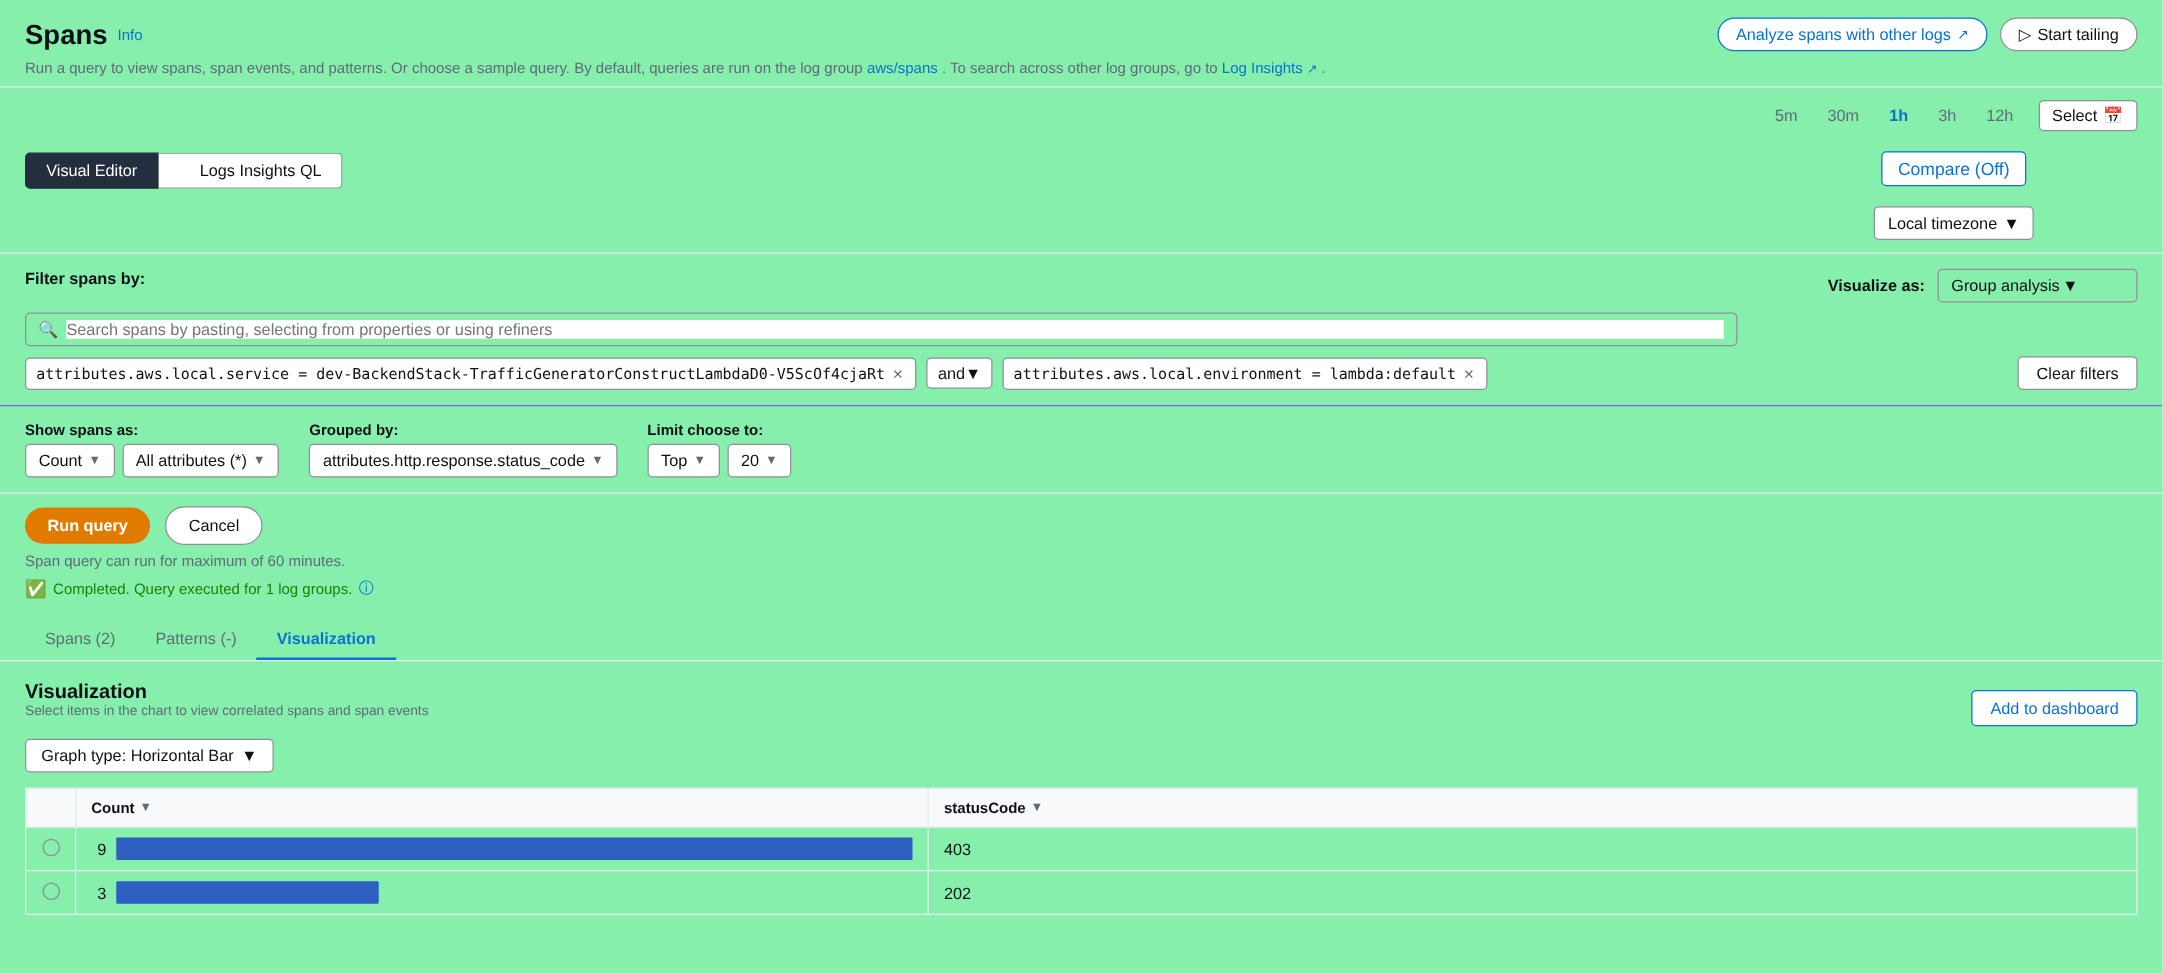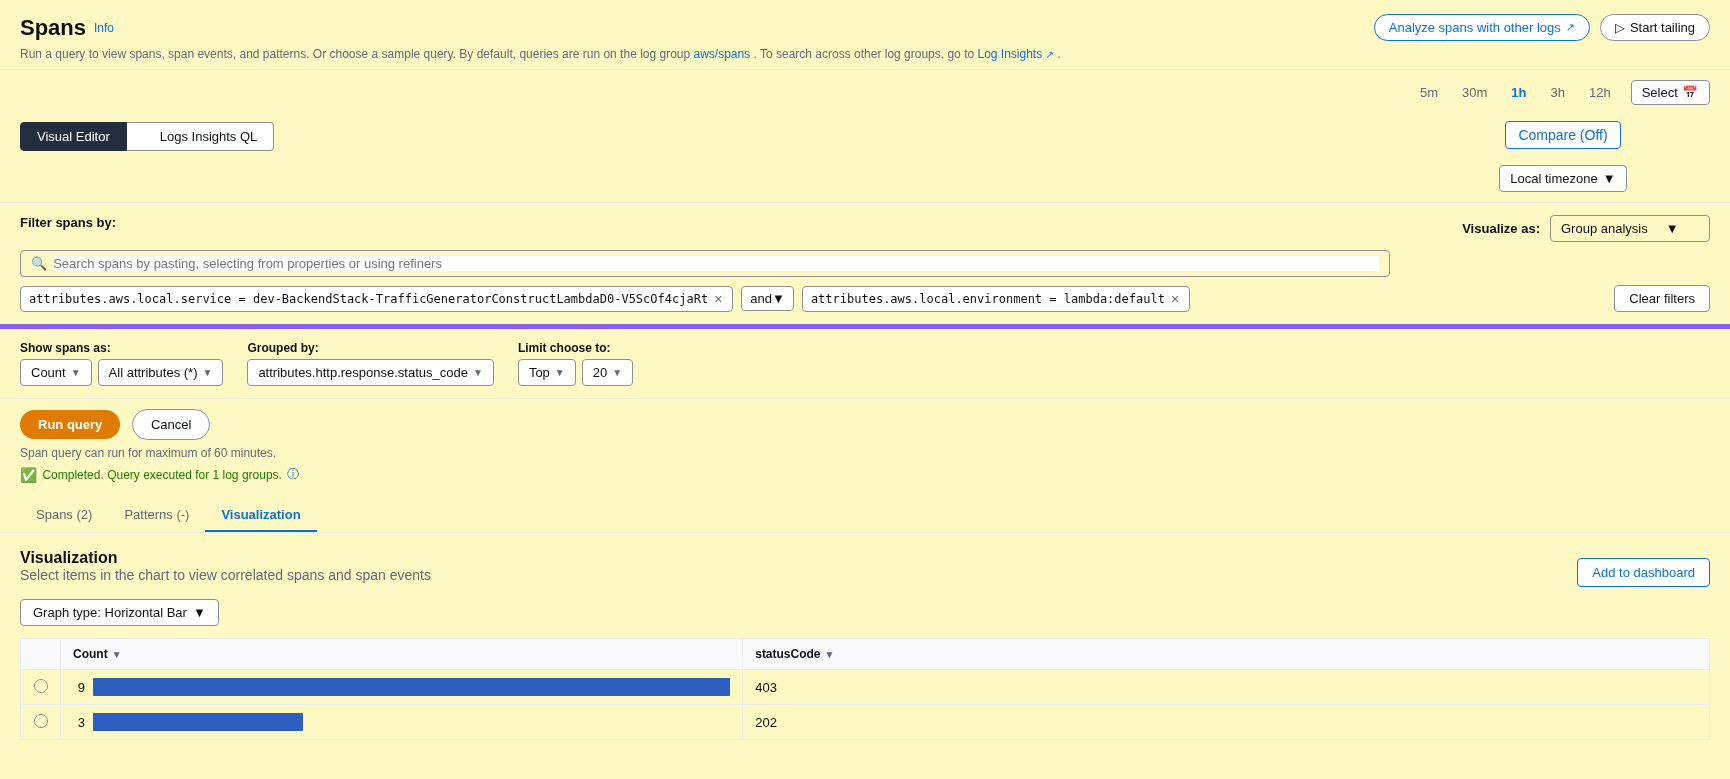--- a/index.html
+++ b/index.html
@@ -1,18 +1,18 @@
 <!DOCTYPE html>
 <html><head>
   <meta charset="utf-8">
   <style>
     * { box-sizing: border-box; margin: 0; padding: 0; }
     body { font-family: -apple-system, BlinkMacSystemFont, 'Segoe UI', Arial, sans-serif; font-size: 13px; background: #fff; color: #0d1117; }
     
-    .page { width: 1730px; min-height: 779px; background: #fef9c3; overflow: hidden; }
+    .page { width: 1730px; min-height: 779px; background: #86efac; overflow: hidden; }
     
     
     .page-header { padding: 14px 20px 8px 20px; border-bottom: 1px solid #e9ebed; }
     .title-row { display: flex; align-items: center; justify-content: space-between; margin-bottom: 6px; }
     .title-left { display: flex; align-items: center; gap: 8px; }
     .page-title { font-size: 22px; font-weight: 700; color: #0d1117; }
     .info-badge { font-size: 12px; color: #0972d3; cursor: pointer; border: none; background: none; }
     .title-right { display: flex; align-items: center; gap: 10px; }
     
     .btn-outline { border: 1px solid #0972d3; color: #0972d3; background: #fff; border-radius: 16px; padding: 5px 14px; font-size: 13px; cursor: pointer; display: flex; align-items: center; gap: 5px; white-space: nowrap; }
@@ -32,38 +32,38 @@
     .time-controls { display: flex; align-items: center; gap: 16px; flex-direction: column; }
     .time-btns { display: flex; align-items: center; gap: 16px; }
     .time-btn { background: none; border: none; color: #5f6b7a; font-size: 13px; cursor: pointer; padding: 2px 4px; }
     .time-btn.active { color: #0972d3; font-weight: 600; }
     .time-btn-custom { border: 1px solid #8d9099; border-radius: 4px; padding: 4px 10px; font-size: 13px; cursor: pointer; display: flex; align-items: center; gap: 5px; color: #0d1117; background: #fff; }
     
     .compare-btn { border: 1px solid #0972d3; color: #0972d3; background: #fff; border-radius: 4px; padding: 5px 12px; font-size: 14px; cursor: pointer; }
     .timezone-btn { border: 1px solid #8d9099; color: #0d1117; background: #fff; border-radius: 4px; padding: 5px 10px; font-size: 13px; cursor: pointer; display: flex; align-items: center; gap: 5px; }
     
     
-    .filter-section { padding: 12px 20px; border-bottom: 5px solid #8b5cf6; }
+    .filter-section { padding: 12px 20px; border-bottom: 1px solid #8b5cf6; }
     .filter-header { display: flex; align-items: flex-start; justify-content: space-between; margin-bottom: 8px; }
     .filter-label { font-size: 13px; font-weight: 600; color: #0d1117; }
     .visualize-label { font-size: 13px; font-weight: 600; color: #0d1117; }
     
     .filter-search { display: flex; align-items: center; gap: 0; border: 1px solid #8d9099; border-radius: 4px; padding: 5px 10px; width: 100%; max-width: 1370px; }
     .filter-search input { border: none; outline: none; font-size: 13px; color: #5f6b7a; width: 100%; }
     .search-icon-wrap { margin-right: 6px; color: #5f6b7a; }
     
     .filter-tags-row { display: flex; align-items: center; gap: 8px; margin-top: 8px; flex-wrap: wrap; }
     .filter-tag { display: flex; align-items: center; gap: 4px; border: 1px solid #8d9099; border-radius: 4px; padding: 4px 8px; background: #fff; font-size: 12px; }
     .filter-tag-text { font-family: monospace; font-size: 12px; color: #0d1117; }
     .filter-tag-close { background: none; border: none; cursor: pointer; color: #5f6b7a; font-size: 14px; padding: 0 2px; }
     .filter-tag-operator { display: flex; align-items: center; gap: 0; border: 1px solid #8d9099; border-radius: 4px; padding: 4px 8px; background: #fff; font-size: 13px; color: #0d1117; cursor: pointer; }
     
     .clear-filters-btn { border: 1px solid #8d9099; background: #fff; color: #0d1117; border-radius: 4px; padding: 5px 14px; font-size: 13px; cursor: pointer; white-space: nowrap; margin-left: auto; }
     
-    .visualize-dropdown { display: flex; align-items: center; border: 1px solid #8d9099; border-radius: 4px; padding: 5px 10px; font-size: 13px; cursor: pointer; gap: 18px; min-width: 160px; white-space: nowrap; }
+    .visualize-dropdown { display: flex; align-items: center; border: 1px solid #8d9099; border-radius: 4px; padding: 5px 10px; font-size: 13px; cursor: pointer; gap: 2px; min-width: 160px; white-space: nowrap; }
     
     
     .query-options { padding: 12px 20px; border-bottom: 1px solid #e9ebed; display: flex; align-items: flex-end; gap: 24px; }
     .option-group { display: flex; flex-direction: column; gap: 4px; }
     .option-label { font-size: 12px; font-weight: 600; color: #0d1117; }
     .option-controls { display: flex; align-items: center; gap: 6px; }
     .dropdown-btn { display: flex; align-items: center; gap: 5px; border: 1px solid #8d9099; border-radius: 4px; padding: 5px 10px; font-size: 13px; cursor: pointer; background: #fff; color: #0d1117; white-space: nowrap; }
     .dropdown-arrow { font-size: 10px; color: #5f6b7a; }
     
     
@@ -76,21 +76,21 @@
     
     
     .result-tabs { display: flex; gap: 0; border-bottom: 1px solid #e9ebed; padding: 0 20px; margin-top: 6px; }
     .result-tab { padding: 8px 16px; font-size: 13px; cursor: pointer; color: #5f6b7a; border-bottom: 2px solid transparent; background: none; border-top: none; border-left: none; border-right: none; }
     .result-tab.active { color: #0972d3; border-bottom: 2px solid #0972d3; font-weight: 600; }
     
     
     .viz-section { padding: 16px 20px; }
     .viz-header { display: flex; align-items: center; justify-content: space-between; margin-bottom: 4px; }
     .viz-title { font-size: 16px; font-weight: 700; color: #0d1117; }
-    .viz-subtitle { font-size: 14px; color: #5f6b7a; margin-bottom: 12px; }
+    .viz-subtitle { font-size: 11px; color: #5f6b7a; margin-bottom: 12px; }
     .add-dashboard-btn { border: 1px solid #0972d3; color: #0972d3; background: #fff; border-radius: 4px; padding: 6px 14px; font-size: 13px; cursor: pointer; }
     
     .graph-type-btn { display: flex; align-items: center; gap: 6px; border: 1px solid #8d9099; border-radius: 4px; padding: 5px 12px; font-size: 13px; cursor: pointer; background: #fff; color: #0d1117; margin-bottom: 12px; }
     
     
     .data-table { width: 100%; border-collapse: collapse; border: 1px solid #e9ebed; }
     .data-table th { background: #f8f9fa; padding: 8px 12px; font-size: 12px; font-weight: 600; color: #0d1117; border-bottom: 1px solid #e9ebed; border-right: 1px solid #e9ebed; text-align: left; cursor: pointer; }
     .data-table th:first-child { width: 40px; border-right: 1px solid #e9ebed; }
     .data-table th .col-header { display: flex; align-items: center; gap: 4px; }
     .data-table td { padding: 8px 12px; border-bottom: 1px solid #e9ebed; border-right: 1px solid #e9ebed; vertical-align: middle; }

